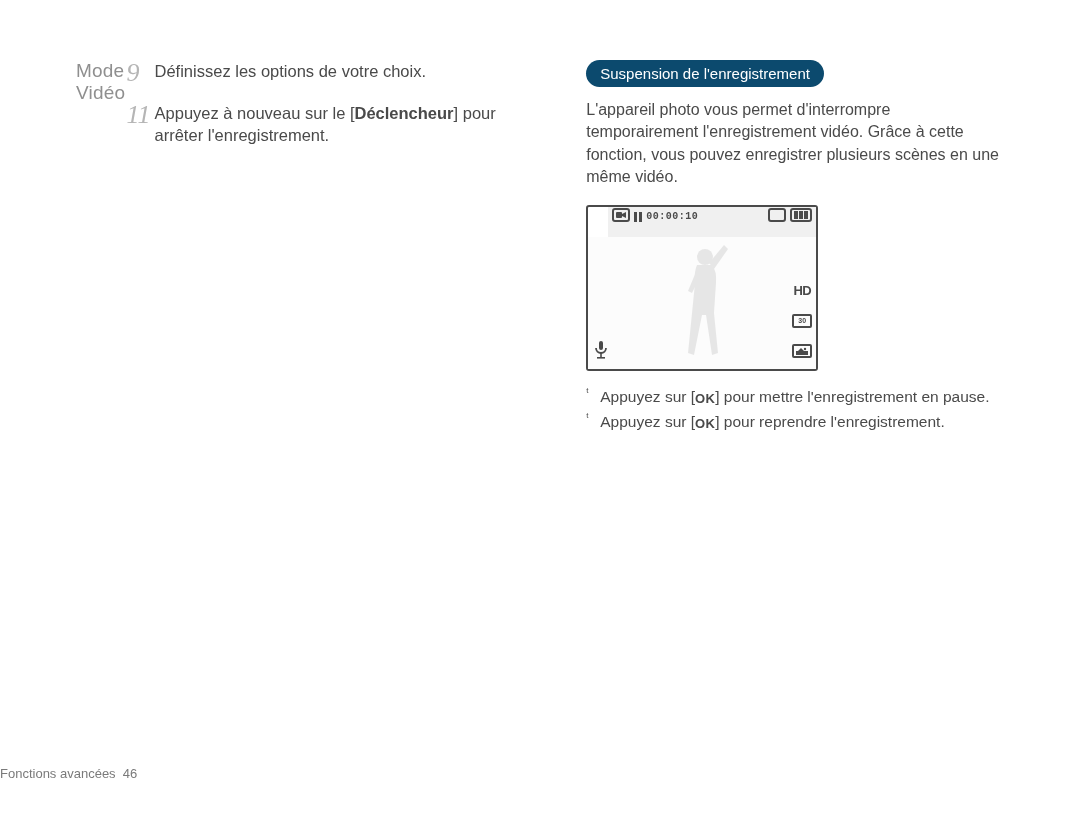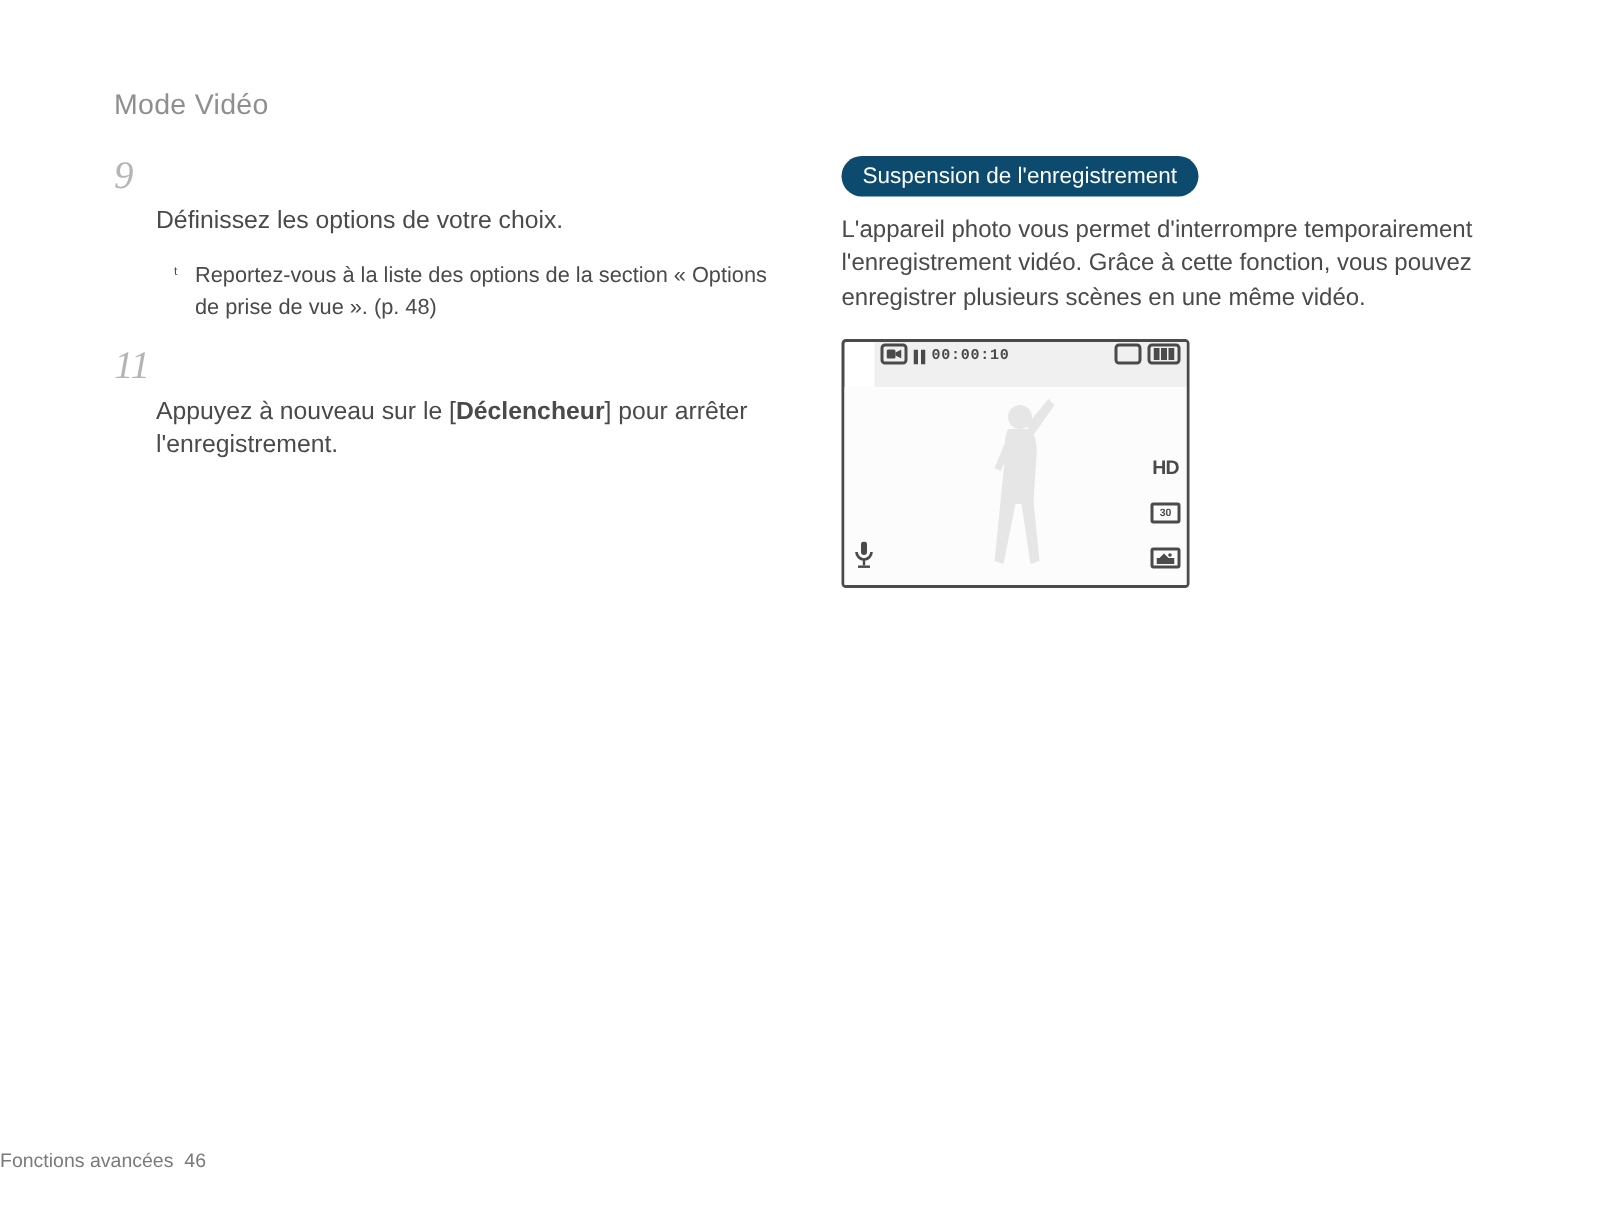--- a/index.html
+++ b/index.html
@@ -11,21 +11,21 @@
       width: 1080px;
       height: 815px;
       background: #fff;
       font-family: "Helvetica Neue", Arial, sans-serif;
       color: #4a4a4a;
       position: relative;
     }
     .page {
       padding: 60px 76px 0 76px;
       display: flex;
-      flex-direction: column;
+      flex-direction: row;
       height: 100%;
     }
     .page-header {
       font-size: 19px;
       font-weight: 300;
       color: #8f8f8f;
       margin-bottom: 22px;
       letter-spacing: 0.2px;
     }
     .content {
@@ -48,21 +48,20 @@
       width: 28px;
       flex-shrink: 0;
       line-height: 1.0;
       text-align: left;
     }
     .step-text {
       font-size: 16.5px;
       color: #4a4a4a;
       line-height: 1.35;
       font-weight: 300;
-      margin-top: 32px;
     }
     .step-text strong {
       font-weight: 600;
     }
     .sub-bullets {
       margin-left: 40px;
       margin-bottom: 16px;
     }
     .sub-bullets .b {
       font-size: 14.5px;
@@ -245,23 +244,20 @@
 
   <div class="content">
 
     <div class="col">
 
       <div class="step">
         <div class="step-num">9</div>
         <div class="step-text">
           <span>Définissez les options de votre choix.</span>
         </div>
-      </div>
-      <div class="sub-bullets">
-        <div class="b">Reportez-vous à la liste des options de la section «&nbsp;Options de prise de vue&nbsp;». (p. 48)</div>
       </div>
 
 
       <div class="step">
         <div class="step-num">11</div>
         <div class="step-text">
           <span>Appuyez à nouveau sur le [</span><strong>Déclencheur</strong><span>] pour arrêter l'enregistrement.</span>
         </div>
       </div>
 
@@ -324,20 +320,28 @@
             <g fill="#bfbfbf">
               <circle cx="33" cy="14" r="8"></circle>
               <path d="M25 22 Q22 28 23 40 L20 70 L16 110 L22 112 L30 72 L34 72 L40 112 L46 110 L42 70 L44 40 Q45 28 40 22 Z"></path>
               <path d="M37 20 L52 2 L56 6 L42 26 Z"></path>
               <path d="M26 24 L16 48 L20 50 L30 30 Z"></path>
             </g>
           </svg>
         </div>
       </div>
 
+      <div class="right-bullets">
+        <div class="b">
+          <span>Appuyez sur [</span><span class="ok-inline">OK</span><span>] pour mettre l'enregistrement en pause.</span>
+        </div>
+        <div class="b">
+          <span>Appuyez sur [</span><span class="ok-inline">OK</span><span>] pour reprendre l'enregistrement.</span>
+        </div>
+      </div>
 
     </div>
 
   </div>
 
   <div class="footer">
     <span>Fonctions avancées</span>&nbsp;&nbsp;<span class="pg">46</span>
   </div>
 </div>
 

